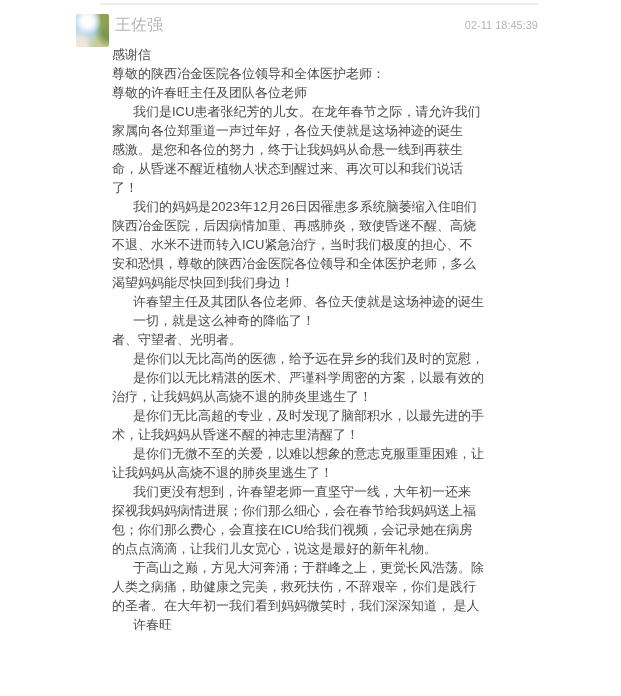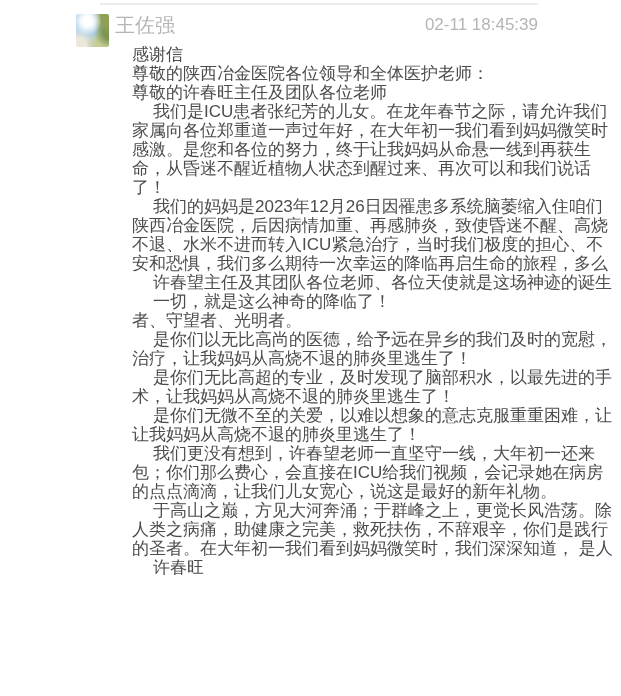--- a/index.html
+++ b/index.html
@@ -35,84 +35,86 @@
       radial-gradient(circle at 96% 12%, #8ea055 0 16%, rgba(142,160,85,0) 38%),
       radial-gradient(circle at 102% 55%, #7d9650 0 18%, rgba(125,150,80,0) 42%),
       radial-gradient(circle at 78% 96%, #c7cd96 0 16%, rgba(199,205,150,0) 38%),
       radial-gradient(circle at 8% 97%, #ece7d9 0 17%, rgba(236,231,217,0) 42%),
       linear-gradient(135deg, #b5d6ef 0%, #a8cdea 55%, #cadfd9 100%);
   }
   .username {
     position: absolute;
     left: 115px;
     top: 15px;
-    font-size: 20px;
+    font-size: 16px;
     line-height: 20px;
     color: #b5b5b5;
     white-space: nowrap;
   }
   .timestamp {
     position: absolute;
     right: 83px;
     top: 17px;
-    font-size: 17px;
+    font-size: 11px;
     line-height: 16px;
     color: #b5b5b5;
     white-space: nowrap;
   }
   .letter {
     position: absolute;
     left: 112px;
     top: 45px;
     width: 440px;
     color: #4c4c4c;
   }
   .letter-line {
-    font-size: 17px;
+    font-size: 13px;
     line-height: 19px;
     height: 19px;
     white-space: nowrap;
     color: #4c4c4c;
-    margin-left: 20px;
   }
   .letter-line.indent {
     padding-left: 21px;
   }
 </style>
 </head>
 <body>
 
 <div class="page">
   <div class="divider"></div>
   <div class="avatar"></div>
   <div class="username">王佐强</div>
   <div class="timestamp">02-11 18:45:39</div>
   <div class="letter">
       <div class="letter-line">感谢信</div>
       <div class="letter-line">尊敬的陕西冶金医院各位领导和全体医护老师：</div>
       <div class="letter-line">尊敬的许春旺主任及团队各位老师</div>
       <div class="letter-line indent">我们是ICU患者张纪芳的儿女。在龙年春节之际，请允许我们</div>
-      <div class="letter-line">家属向各位郑重道一声过年好，在大年初一我们看到妈妈微笑时</div>
+      <div class="letter-line">家属向各位郑重道一声过年好，各位天使就是这场神迹的诞生</div>
       <div class="letter-line">感激。是您和各位的努力，终于让我妈妈从命悬一线到再获生</div>
       <div class="letter-line">命，从昏迷不醒近植物人状态到醒过来、再次可以和我们说话</div>
       <div class="letter-line">了！</div>
       <div class="letter-line indent">我们的妈妈是2023年12月26日因罹患多系统脑萎缩入住咱们</div>
       <div class="letter-line">陕西冶金医院，后因病情加重、再感肺炎，致使昏迷不醒、高烧</div>
       <div class="letter-line">不退、水米不进而转入ICU紧急治疗，当时我们极度的担心、不</div>
-      <div class="letter-line">安和恐惧，我们多么期待一次幸运的降临再启生命的旅程，多么</div>
+      <div class="letter-line">安和恐惧，尊敬的陕西冶金医院各位领导和全体医护老师，多么</div>
+      <div class="letter-line">渴望妈妈能尽快回到我们身边！</div>
       <div class="letter-line indent">许春望主任及其团队各位老师、各位天使就是这场神迹的诞生</div>
       <div class="letter-line indent">一切，就是这么神奇的降临了！</div>
       <div class="letter-line">者、守望者、光明者。</div>
       <div class="letter-line indent">是你们以无比高尚的医德，给予远在异乡的我们及时的宽慰，</div>
+      <div class="letter-line indent">是你们以无比精湛的医术、严谨科学周密的方案，以最有效的</div>
       <div class="letter-line">治疗，让我妈妈从高烧不退的肺炎里逃生了！</div>
       <div class="letter-line indent">是你们无比高超的专业，及时发现了脑部积水，以最先进的手</div>
-      <div class="letter-line">术，让我妈妈从高烧不退的肺炎里逃生了！</div>
+      <div class="letter-line">术，让我妈妈从昏迷不醒的神志里清醒了！</div>
       <div class="letter-line indent">是你们无微不至的关爱，以难以想象的意志克服重重困难，让</div>
       <div class="letter-line">让我妈妈从高烧不退的肺炎里逃生了！</div>
       <div class="letter-line indent">我们更没有想到，许春望老师一直坚守一线，大年初一还来</div>
+      <div class="letter-line">探视我妈妈病情进展；你们那么细心，会在春节给我妈妈送上福</div>
       <div class="letter-line">包；你们那么费心，会直接在ICU给我们视频，会记录她在病房</div>
       <div class="letter-line">的点点滴滴，让我们儿女宽心，说这是最好的新年礼物。</div>
       <div class="letter-line indent">于高山之巅，方见大河奔涌；于群峰之上，更觉长风浩荡。除</div>
       <div class="letter-line">人类之病痛，助健康之完美，救死扶伤，不辞艰辛，你们是践行</div>
       <div class="letter-line">的圣者。在大年初一我们看到妈妈微笑时，我们深深知道， 是人</div>
       <div class="letter-line indent">许春旺</div>
     </div>
 </div>
 
 </body></html>

